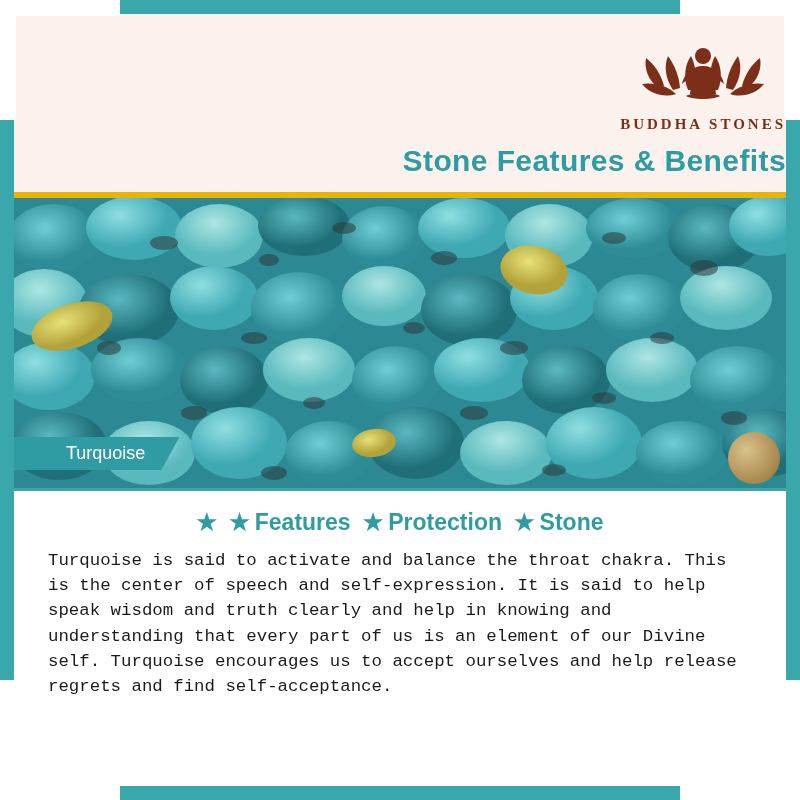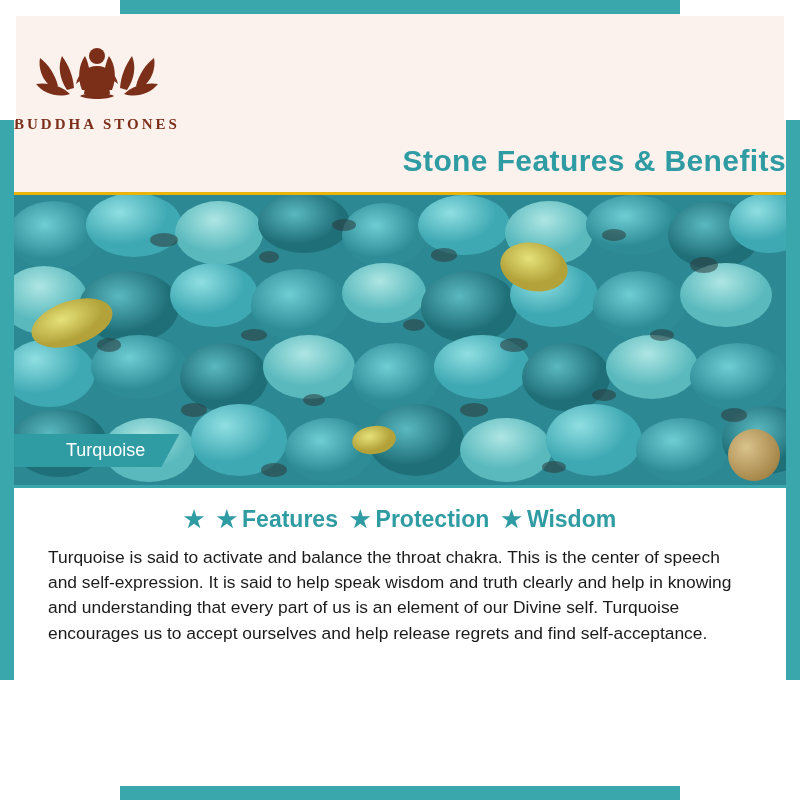--- a/index.html
+++ b/index.html
@@ -53,21 +53,21 @@
     z-index: 2;
   }
 
   
   .header {
     position: relative;
     height: 126px;
     background: #fbf2ee;
     display: flex;
     flex-direction: column;
-    align-items: flex-start;
+    align-items: flex-end;
     justify-content: flex-start;
     padding-top: 14px;
     box-sizing: border-box;
   }
   .logo-wrap {
     display: flex;
     flex-direction: column;
     align-items: center;
   }
   .brand-name {
@@ -93,21 +93,21 @@
     font-family: "Liberation Sans", sans-serif;
     letter-spacing: 0.4px;
   }
 
   
   .hero {
     position: relative;
     height: 290px;
     overflow: hidden;
     background: #2a8a93;
-    border-top: 3px solid #eab308;
+    border-top: 6px solid #eab308;
     border-bottom: 3px solid #3aa7ad;
   }
   .hero-canvas {
     position: absolute;
     inset: 0;
     width: 100%;
     height: 100%;
   }
   .stone-label {
     position: absolute;
@@ -152,21 +152,21 @@
     font-size: 23px;
     line-height: 1;
   }
 
   
   .desc {
     padding: 4px 34px 0 34px;
     font-size: 17.4px;
     line-height: 1.45;
     color: #1b1b1b;
-    font-family: Liberation Sans, sans-serif;
+    font-family: Liberation Mono, monospace;
   }
 
   
   .bottom-space { height: 60px; }
 </style>
 </head>
 <body>
 
 <div class="page">
 
@@ -318,21 +318,21 @@
       <div class="benefit">
         <span class="star">★</span>
         <span>Features</span>
       </div>
       <div class="benefit">
         <span class="star">★</span>
         <span>Protection</span>
       </div>
       <div class="benefit">
         <span class="star">★</span>
-        <span>Wisdom</span>
+        <span>Stone</span>
       </div>
     </div>
 
     <div class="desc">Turquoise is said to activate and balance the throat chakra. This is the center of speech and self-expression. It is said to help speak wisdom and truth clearly and help in knowing and understanding that every part of us is an element of our Divine self. Turquoise encourages us to accept ourselves and help release regrets and find self-acceptance.</div>
 
     <div class="bottom-space"></div>
   </div>
 </div>
 
 </body></html>

